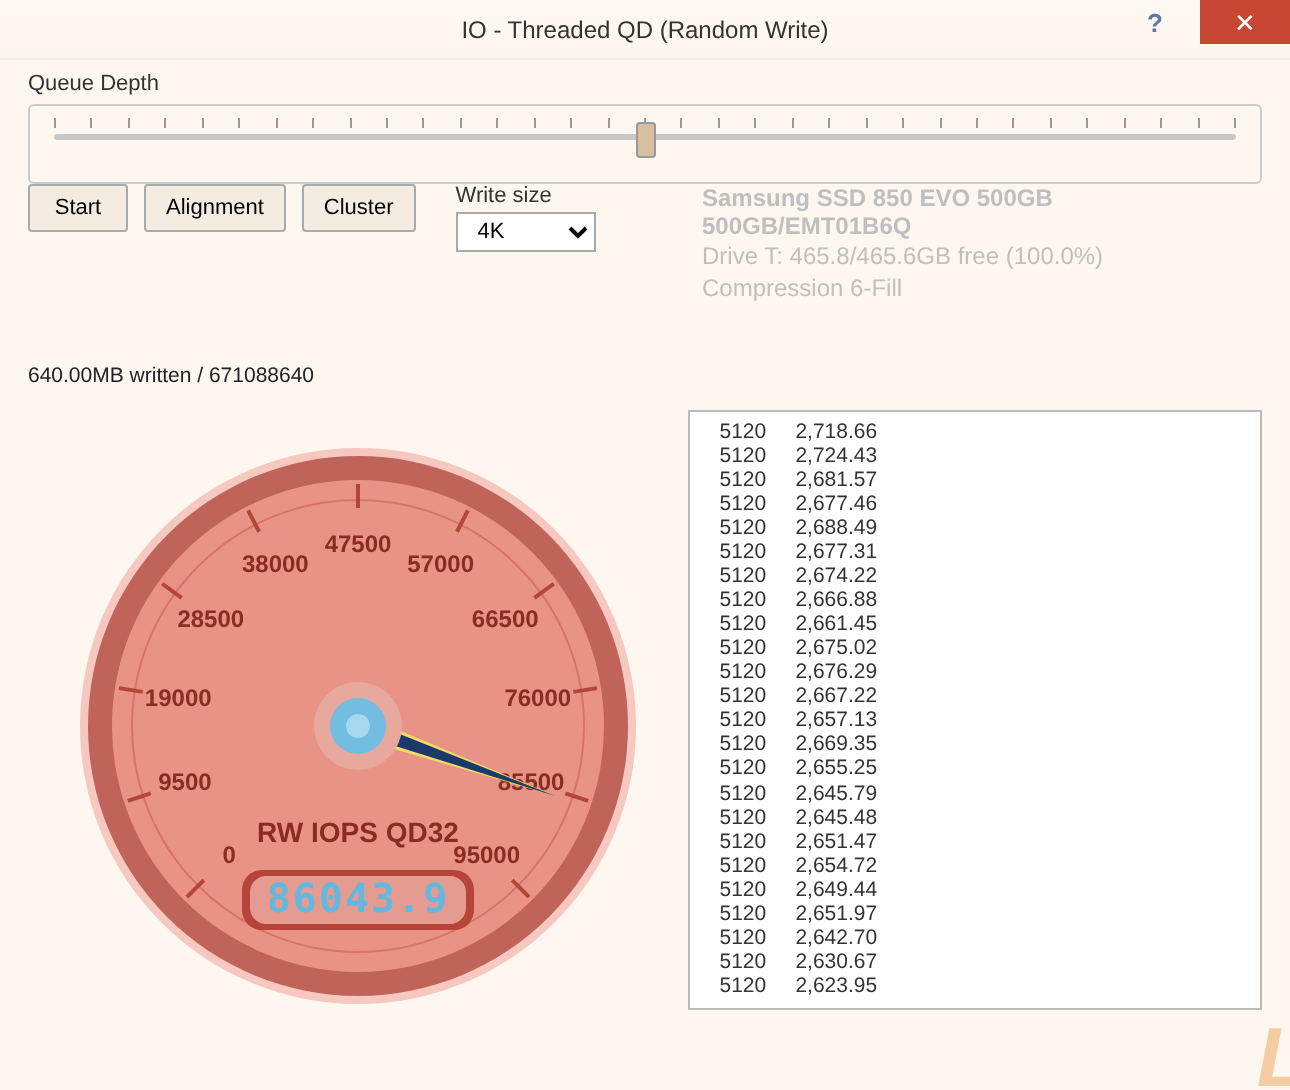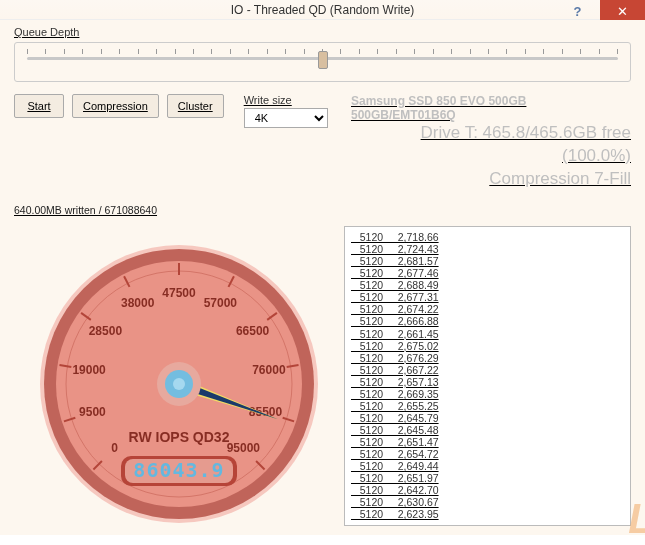--- a/index.html
+++ b/index.html
@@ -5,21 +5,21 @@
 * { box-sizing: border-box; margin: 0; padding: 0; }
 body {
   font-family: "Segoe UI", Tahoma, sans-serif;
   font-size: 12px;
   background: #fff;
   width: 645px;
   height: 545px;
   overflow: hidden;
 }
 .titlebar {
-  height: 20px;
+  height: 30px;
   background: linear-gradient(#fdf8f2, #fdf6ee);
   display: flex;
   align-items: center;
   border-bottom: 1px solid #eee;
   position: relative;
 }
 .titlebar .title {
   flex: 1;
   text-align: center;
   color: #333;
@@ -27,53 +27,52 @@
 }
 .winbtns { position: absolute; right: 0; top: 0; display: flex; }
 .winbtn { width: 45px; height: 22px; display: flex; align-items: center; justify-content: center; font-size: 13px; }
 .winbtn.help { color: #5a7aa8; font-weight: bold; }
 .winbtn.close { background: #c74634; color: #fff; }
 .content {
   background: #fdf7ef;
   height: 515px;
   padding: 6px 14px 10px 14px;
   position: relative;
-  text-decoration: underline;
 }
 .qlabel { font-size: 11px; color: #333; margin-bottom: 4px; }
 .slider-wrap {
   border: 1px solid #ccc;
   border-radius: 3px;
   padding: 6px 8px;
   height: 40px;
   position: relative;
   background: #fdf7ef;
 }
 .slider-track { position: relative; height: 8px; margin-top: 6px; }
 .slider-ticks { position: absolute; left: 4px; right: 4px; top: -6px; height: 5px; display: flex; justify-content: space-between; }
 .slider-ticks span { width: 1px; height: 5px; background: #999; }
 .slider-rail { position: absolute; left: 4px; right: 4px; top: 2px; height: 3px; background: #c8c8c8; border-radius: 2px; }
 .slider-thumb { position: absolute; top: -4px; left: 50%; transform: translateX(-50%); width: 10px; height: 18px; background: #d8bfa0; border: 1px solid #999; border-radius: 2px; }
-.row1 { display: flex; align-items: flex-start; margin-top: 12px; gap: 8px; }
+.row1 { display: flex; align-items: flex-start; gap: 8px; }
 .btn {
   border: 1px solid #aaa;
   background: #f4ece1;
   padding: 5px 10px;
   font-size: 11px;
   cursor: pointer;
   border-radius: 2px;
   min-width: 50px;
 }
 .bs-group { margin-left: 12px; }
 .bs-label { font-size: 11px; color: #333; margin-bottom: 2px; }
-.bs-select { border: 1px solid #aaa; background: #fff; font-size: 11px; padding: 2px 18px 2px 6px; width: 84px; }
+.bs-select { border: 1px solid #aaa; background: #fff; font-size: 11px; padding: 2px 18px 2px 6px; width: 70px; }
 .drive-info { margin-left: auto; width: 280px; }
 .drive-info .dtitle { color: #bfbfbf; font-weight: bold; font-size: 12px; }
-.drive-info .dmeta { color: #bfbfbf; font-size: 17px; line-height: 1.35; text-align: right; }
-.stats { margin-top: 12px; font-size: 10.5px; color: #222; line-height: 1.45; }
+.drive-info .dmeta { color: #bfbfbf; font-size: 12px; line-height: 1.35; }
+.stats { margin-top: 29px; font-size: 10.5px; color: #222; line-height: 1.45; }
 .lower { display: flex; margin-top: 6px; }
 .gauge-wrap { width: 330px; height: 300px; position: relative; }
 .watermark { position: absolute; right: -8px; bottom: -8px; font-size: 42px; font-style: italic; font-weight: bold; color: rgba(240,170,100,0.55); letter-spacing: -1px; pointer-events: none; }
 .log-col { flex: 1; }
 .log-label { font-size: 11px; color: #333; }
 .log-box {
   border: 1px solid #bbb;
   background: #fff;
   height: 300px;
   margin-top: 2px;
@@ -140,32 +139,32 @@
           <span></span>
           <span></span>
         </div>
       <div class="slider-rail"></div>
       <div class="slider-thumb"></div>
     </div>
   </div>
 
   <div class="row1">
     <button class="btn">Start</button>
-    <button class="btn">Compression</button>
+    <button class="btn">Alignment</button>
     <button class="btn">Cluster</button>
     <div class="bs-group">
       <div class="bs-label">Write size</div>
       <select class="bs-select">
         <option>4K</option>
       </select>
     </div>
     <div class="drive-info">
       <div class="dtitle">Samsung SSD 850 EVO 500GB 500GB/EMT01B6Q</div>
       <div class="dmeta">Drive T: 465.8/465.6GB free (100.0%)</div>
-      <div class="dmeta">Compression 7-Fill</div>
+      <div class="dmeta">Compression 6-Fill</div>
     </div>
   </div>
 
   <div class="stats">
     <div>640.00MB written / 671088640</div>
   </div>
 
   <div class="lower">
     <div class="gauge-wrap">
       <svg id="gauge-svg" width="330" height="300" viewBox="0 0 330 300">

